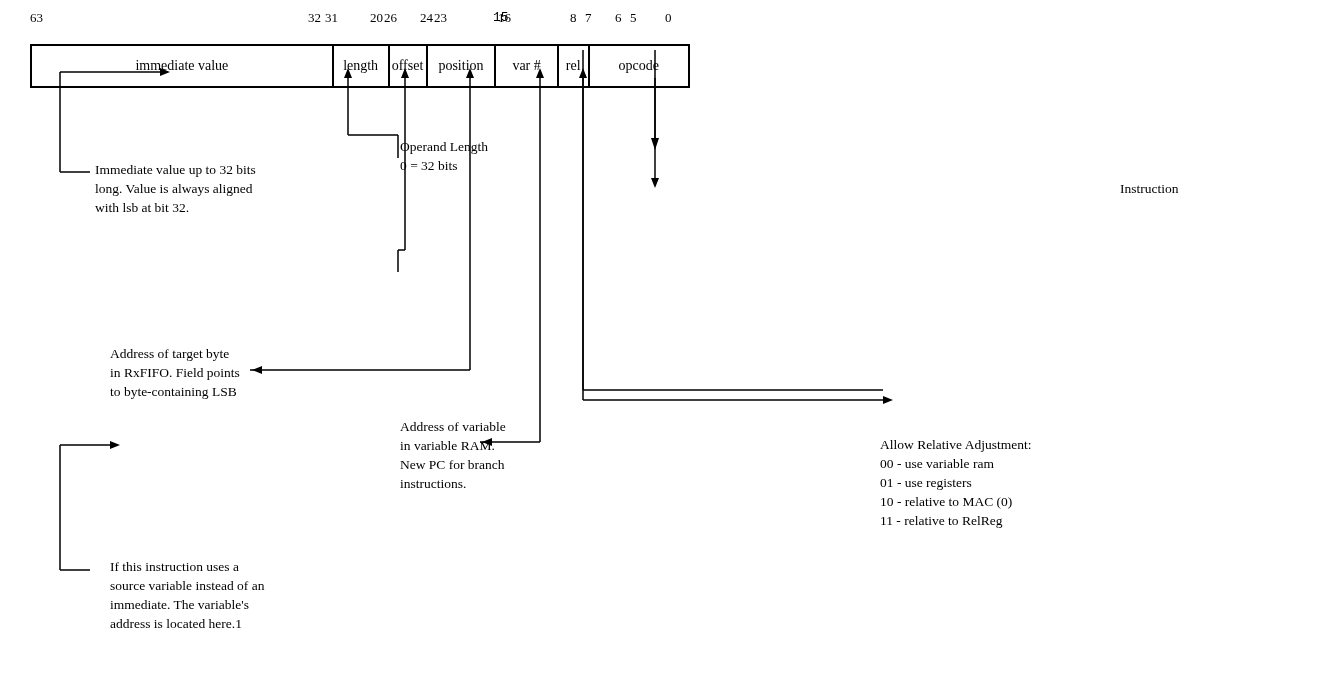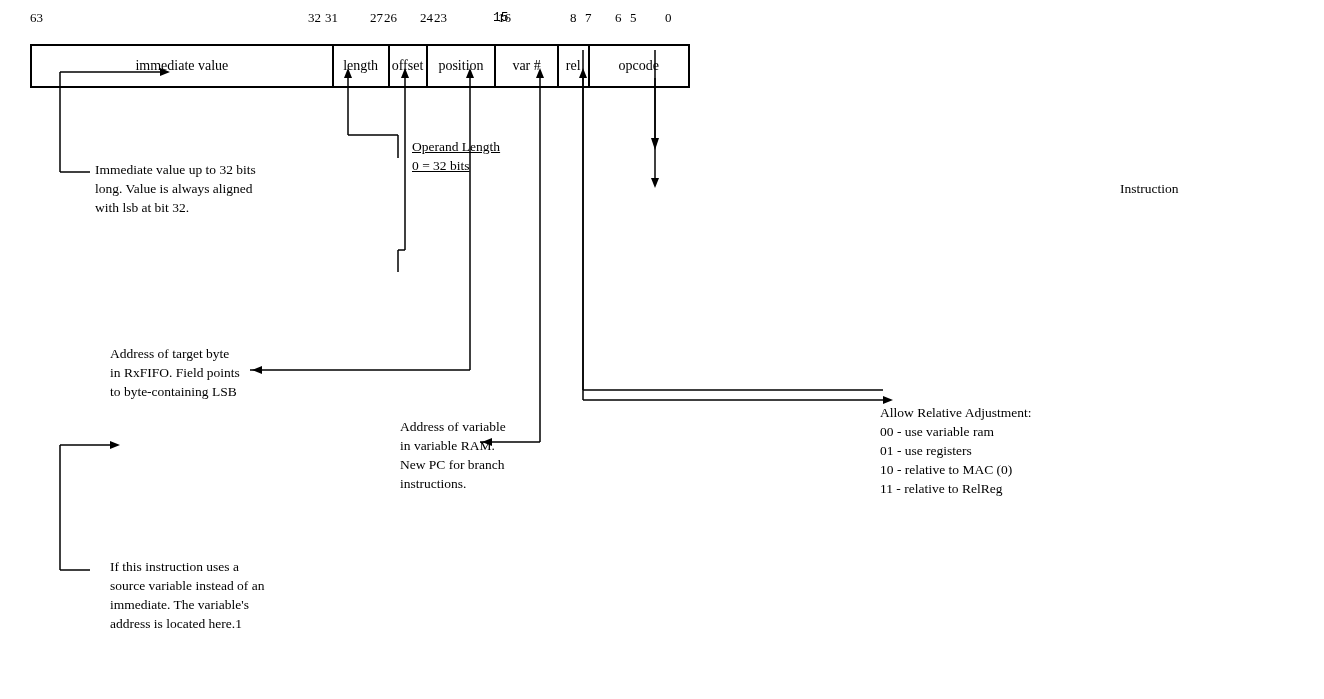--- a/index.html
+++ b/index.html
@@ -72,21 +72,21 @@
   </style>
 </head>
 <body>
 
 <div class="diagram-container">
 
   <div class="bit-numbers" style="position:relative; height:20px; margin-left:20px; margin-right:20px;">
     <span class="bit-num" style="left:0px;">63</span>
     <span class="bit-num" style="left:278px;">32</span>
     <span class="bit-num" style="left:295px;">31</span>
-    <span class="bit-num" style="left:340px;">27</span>
+    <span class="bit-num" style="left:340px;">20</span>
     <span class="bit-num" style="left:354px;">26</span>
     <span class="bit-num" style="left:390px;">24</span>
     <span class="bit-num" style="left:404px;">23</span>
     <span class="bit-num" style="left:468px;">16</span>
     <span class="bit-num" style="left:463px;font-family:Liberation Mono, monospace;">15</span>
     <span class="bit-num" style="left:540px;">8</span>
     <span class="bit-num" style="left:555px;">7</span>
     <span class="bit-num" style="left:585px;">6</span>
     <span class="bit-num" style="left:600px;">5</span>
     <span class="bit-num" style="left:635px;">0</span>
@@ -142,38 +142,38 @@
     <line x1="573" y1="68" x2="573" y2="380" stroke="#000" stroke-width="1.5"></line>
     <line x1="573" y1="380" x2="873" y2="380" stroke="#000" stroke-width="1.5"></line>
     <polygon points="569,68 573,58 577,68" fill="#000"></polygon>
 
   </svg>
 
   <div class="ann-text" style="top:140px; left:85px; width:230px;margin-top:11px;">
     Immediate value up to 32 bits<br>long. Value is always aligned<br>with lsb at bit 32.
   </div>
 
-  <div class="ann-text" style="top:128px; left:402px; width:180px;text-decoration:underline;">
+  <div class="ann-text" style="top:128px; left:390px; width:180px;">
     Operand Length<br>0 = 32 bits
   </div>
 
 
   <div class="ann-text" style="top:335px; left:100px; width:230px;">
     Address of target byte<br>in RxFIFO. Field points<br>to byte-containing LSB
   </div>
 
   <div class="ann-text" style="top:408px; left:390px; width:220px;">
     Address of variable<br>in variable RAM.<br>New PC for branch<br>instructions.
   </div>
 
   <div class="ann-text" style="top:170px; left:1110px; width:180px;">
     Instruction
   </div>
 
-  <div class="ann-text" style="top:394px; left:870px; width:350px;">
+  <div class="ann-text" style="top:426px; left:870px; width:350px;">
     Allow Relative Adjustment:<br>
     00 - use variable ram<br>
     01 - use registers<br>
     10 - relative to MAC (0)<br>
     11 - relative to RelReg
   </div>
 
   <div class="ann-text" style="top:548px; left:100px; width:260px;">
     If this instruction uses a<br>source variable instead of an<br>immediate. The variable's<br>address is located here.1
   </div>

